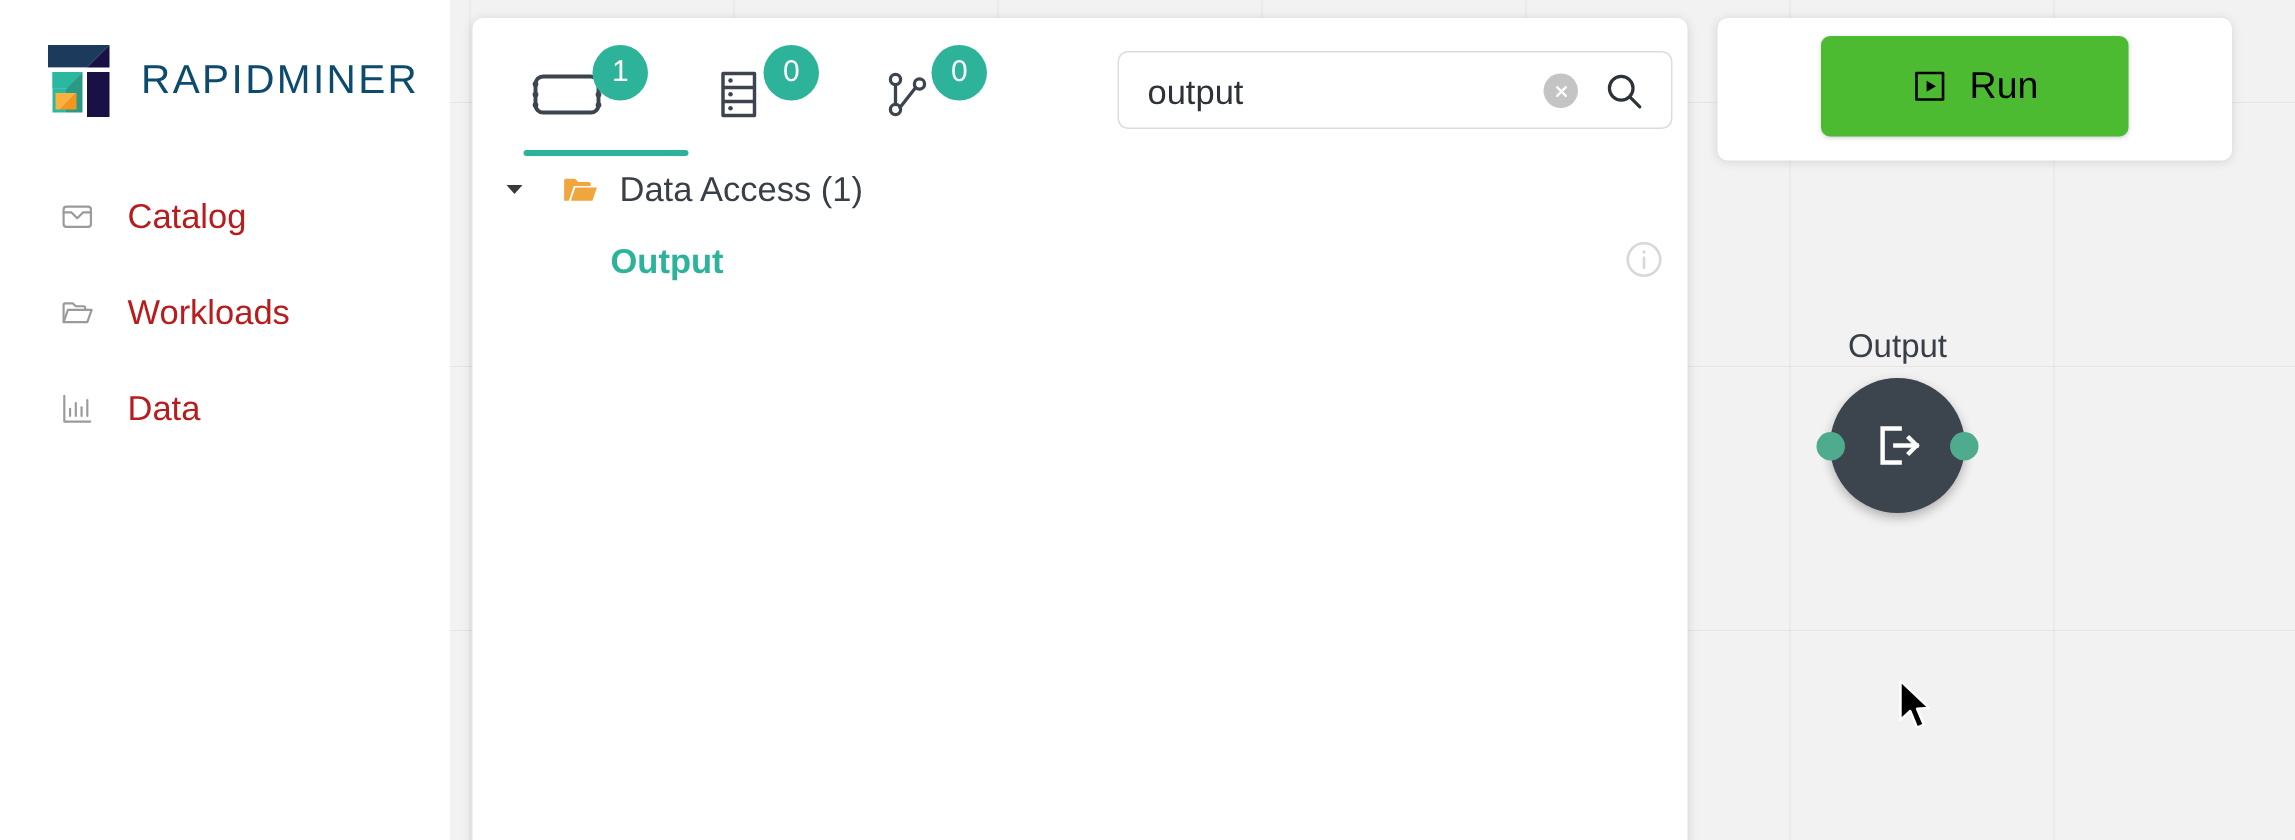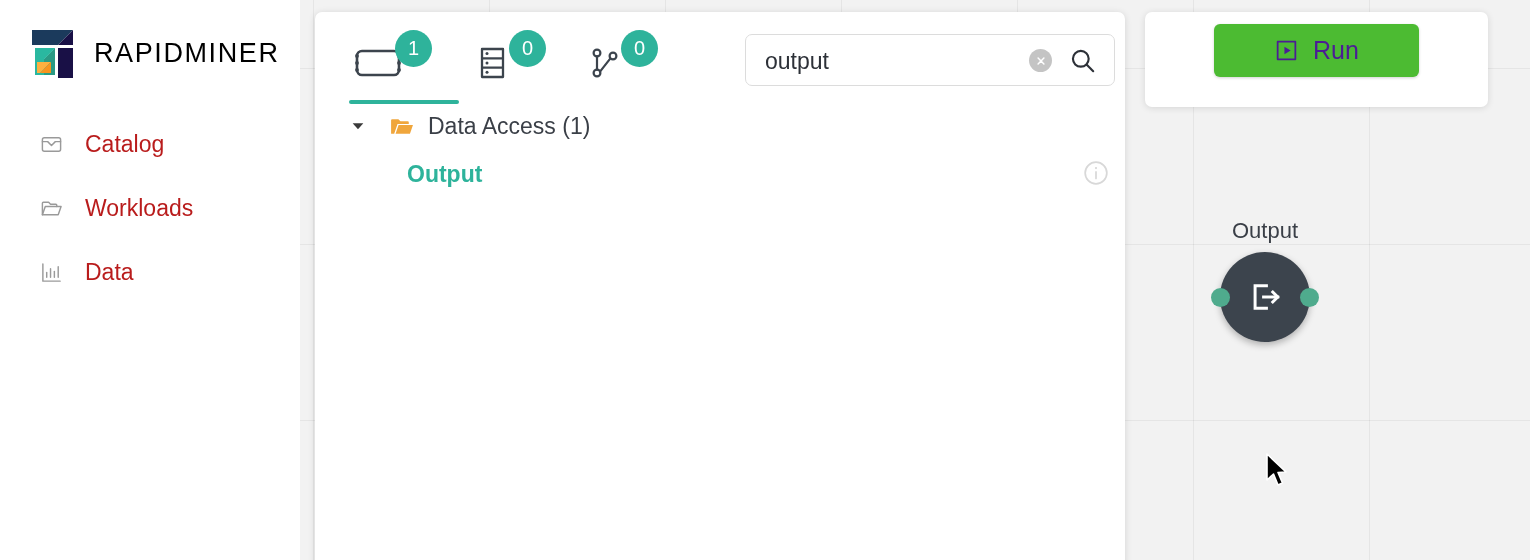--- a/index.html
+++ b/index.html
@@ -48,21 +48,21 @@
     gap: 14px;
   }
   .logo-mark {
     position: relative;
     width: 62px; height: 62px;
   }
   .logo-mark svg { display: block; }
   .logo-text {
     font-size: 27px;
     letter-spacing: 1.6px;
-    color: #000000;
+    color: #0c4a6e;
     font-weight: 400;
   }
 
   .nav {
     position: absolute;
     left: 0; top: 112px;
     width: 300px;
   }
   .nav-item {
     display: flex;
@@ -172,21 +172,21 @@
     color: #2d3138;
     cursor: pointer;
   }
   .search-ico svg { display:block; }
 
   
   .tree { position: absolute; left: 0; top: 92px; width: 810px; }
   .tree-group {
     display: flex; align-items: center;
     height: 44px;
-    padding-left: 29px;
+    padding-left: 14px;
     gap: 0;
     cursor: pointer;
   }
   .caret {
     width: 28px; height: 28px;
     display:flex; align-items:center; justify-content:center;
     color: #3a3a3a;
   }
   .caret svg { display:block; }
   .folder-ico {
@@ -227,25 +227,25 @@
     left: 1145px; top: 12px;
     width: 343px; height: 95px;
     background: #ffffff;
     border-radius: 7px;
     box-shadow: 0 1px 7px rgba(0,0,0,0.12);
     z-index: 25;
   }
   .run-btn {
     position: absolute;
     left: 69px; top: 12px;
-    width: 205px; height: 53px;
+    width: 205px; height: 67px;
     background: #4cbb32;
     border: none;
     border-radius: 6px;
-    color: #4c1d95;
+    color: #000000;
     font-family: "Liberation Sans", sans-serif;
     font-size: 25px;
     display: flex; align-items: center; justify-content: center;
     gap: 14px;
     cursor: pointer;
     box-shadow: 0 1px 3px rgba(0,0,0,0.18);
   }
   .run-ico { width: 25px; height: 25px; display:flex; }
   .run-ico svg { display:block; }
 

